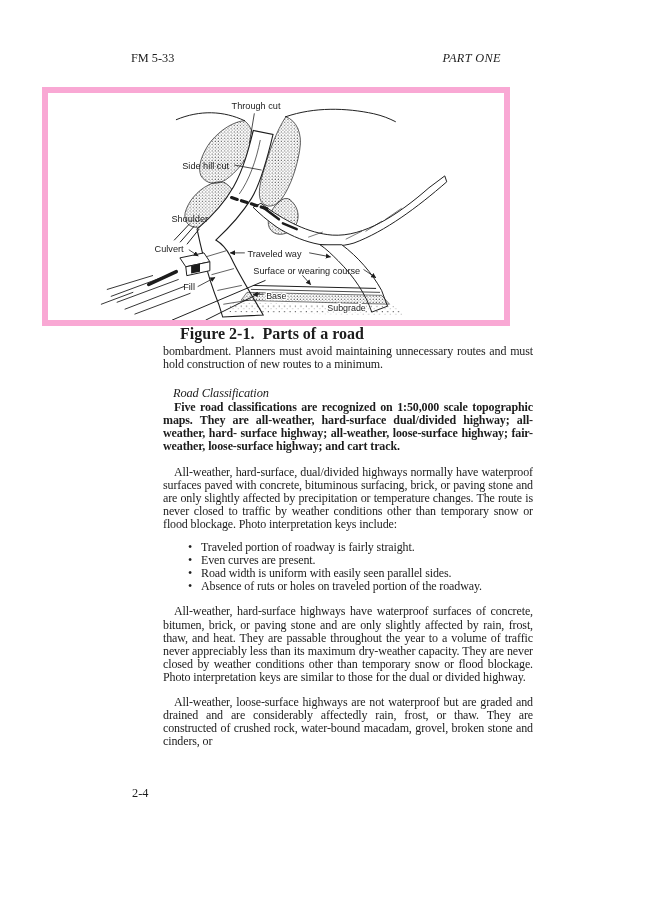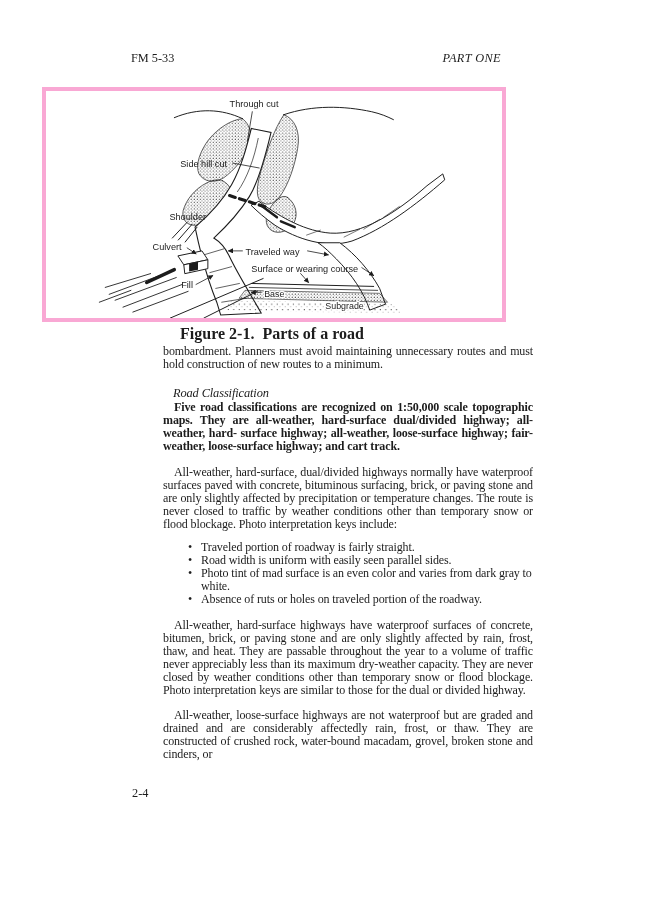--- a/index.html
+++ b/index.html
@@ -10,21 +10,21 @@
   }
   .running-header{
     position:absolute;top:51px;left:131px;width:370px;
     display:flex;justify-content:space-between;align-items:baseline;
     font-size:12.3px;
     text-align:right;
   }
   .running-header .part{letter-spacing:.4px;font-style:italic;}
   .figure-box{
     position:absolute;top:87px;left:42px;width:456px;height:227px;
-    border:4px solid #f9a8d4;background:#fff;box-sizing:content-box;
+    border:6px solid #f9a8d4;background:#fff;box-sizing:content-box;
   }
   .figure-box svg{width:100%;height:100%;display:block;}
   .fig-caption{
     position:absolute;top:325px;left:42px;width:460px;
     text-align:center;font-weight:bold;font-size:16px;
   }
   .doc{
     position:absolute;top:345px;left:131px;width:370px;
     font-size:12px;line-height:13.1px;letter-spacing:-0.12px;margin-left:32px;
   }
@@ -153,22 +153,22 @@
   <p class="cont">bombardment. Planners must avoid maintaining unnecessary routes and must hold construction of new routes to a minimum.</p>
 
   <h3 class="section">Road Classification</h3>
 
   <p class="after-h">Five road classifications are recognized on 1:50,000 scale topographic maps. They are all-weather, hard-surface dual/divided highway; all-weather, hard- surface highway; all-weather, loose-surface highway; fair-weather, loose-surface highway; and cart track.</p>
 
   <p>All-weather, hard-surface, dual/divided highways normally have waterproof surfaces paved with concrete, bituminous surfacing, brick, or paving stone and are only slightly affected by precipitation or temperature changes. The route is never closed to traffic by weather conditions other than temporary snow or flood blockage. Photo interpretation keys include:</p>
 
   <ul class="keys">
     <li><span>Traveled portion of roadway is fairly straight.</span></li>
+    <li><span>Even curves are present.</span></li>
     <li><span>Road width is uniform with easily seen parallel sides.</span></li>
-    <li><span>Photo tint of mad surface is an even color and varies from dark gray to white.</span></li>
     <li><span>Absence of ruts or holes on traveled portion of the roadway.</span></li>
   </ul>
 
   <p>All-weather, hard-surface highways have waterproof surfaces of concrete, bitumen, brick, or paving stone and are only slightly affected by rain, frost, thaw, and heat. They are passable throughout the year to a volume of traffic never appreciably less than its maximum dry-weather capacity. They are never closed by weather conditions other than temporary snow or flood blockage. Photo interpretation keys are similar to those for the dual or divided highway.</p>
 
   <p>All-weather, loose-surface highways are not waterproof but are graded and drained and are considerably affectedly rain, frost, or thaw. They are constructed of crushed rock, water-bound macadam, grovel, broken stone and cinders, or</p>
 </div>
 
 <div class="pagenum">2-4</div>
 

